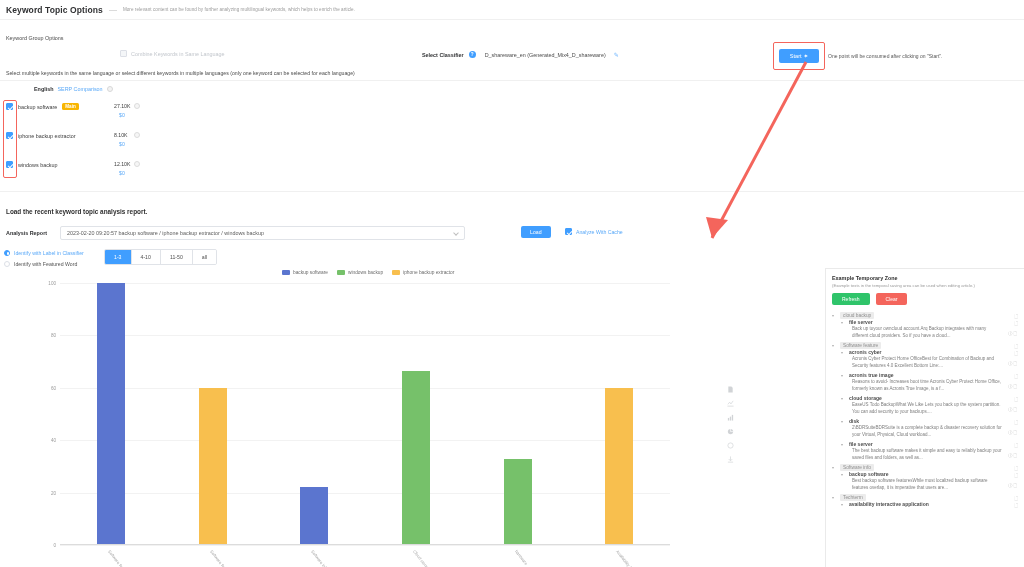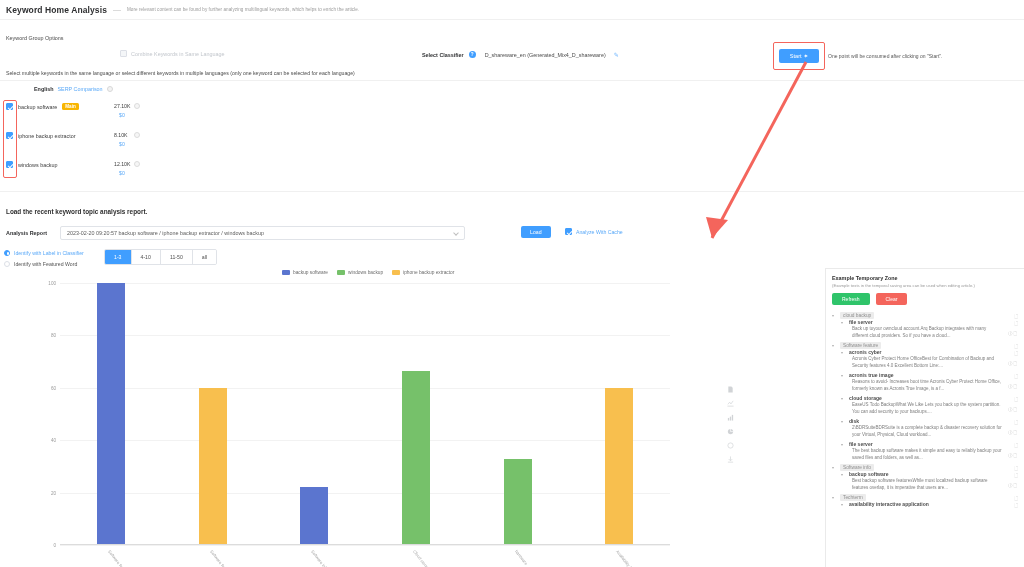--- a/index.html
+++ b/index.html
@@ -259,21 +259,21 @@
 
   
   .arrow-svg { position: absolute; left: 690px; top: 60px; pointer-events: none; }
 </style>
 </head>
 <body>
 
 <div class="page">
 
   <div class="header">
-    <span class="header-title">Keyword Home Analysis</span>
+    <span class="header-title">Keyword Topic Options</span>
     <span class="header-dash">—</span>
     <span class="header-sub">More relevant content can be found by further analyzing multilingual keywords, which helps to enrich the article.</span>
   </div>
 
   <div class="kgo-label">Keyword Group Options</div>
 
   <div class="combine-row">
     <span class="cb"></span>
     <span class="combine-text">Combine Keywords in Same Language</span>
   </div>

